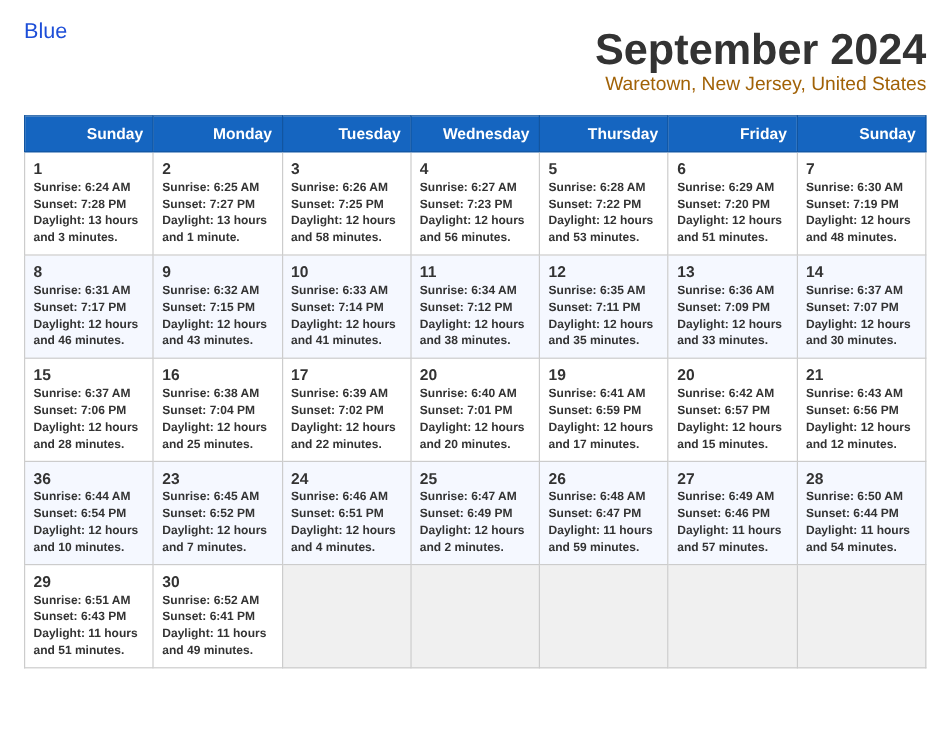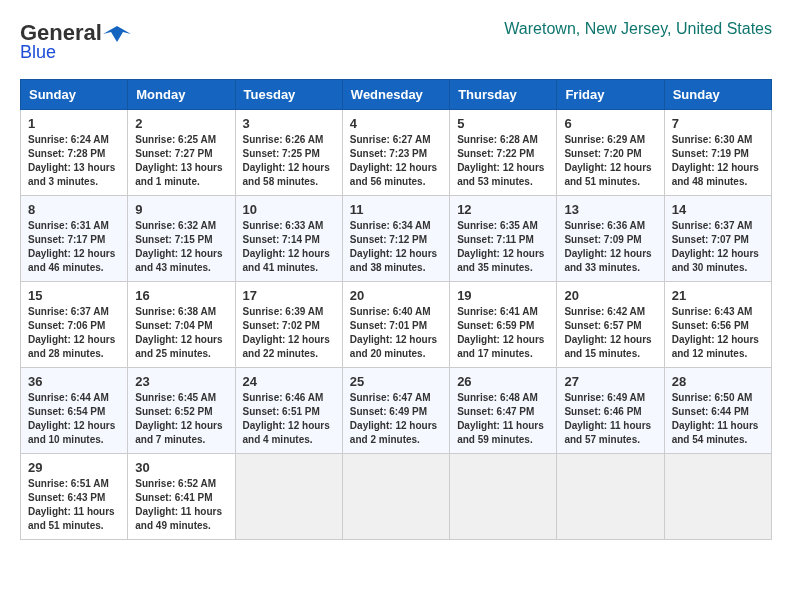--- a/index.html
+++ b/index.html
@@ -28,34 +28,34 @@
     .title-section {
       text-align: right;
     }
     .month-year {
       font-size: 36px;
       font-weight: bold;
       color: #333;
     }
     .location {
       font-size: 16px;
-      color: #0f766e;
+      color: #a16207;
     }
     .calendar-table {
       width: 100%;
       border-collapse: collapse;
       border: 1px solid #ccc;
     }
     .calendar-table th {
       background-color: #1565c0;
       color: #fff;
       font-size: 13px;
       font-weight: bold;
       padding: 7px 8px;
-      text-align: left;
+      text-align: right;
       border: 1px solid #1255a0;
     }
     .calendar-table td {
       vertical-align: top;
       padding: 6px 7px;
       border: 1px solid #ccc;
       font-size: 10.5px;
       color: #333;
       background: #fff;
       width: calc(100% / 7);
@@ -78,30 +78,24 @@
       line-height: 1.4;
       color: #333;
       font-weight: bold;
     }
   </style>
 </head>
 <body>
 
 <div class="header-section">
   <div class="logo">
-    <div class="logo-row">
-      <span style="font-size:22px;font-weight:bold;">
-        <span style="color:#333;">General</span><svg width="28" height="20" viewBox="0 0 28 20" style="vertical-align:middle;margin:0 1px;">
-            <polygon points="14,2 28,10 20,8 14,18 8,8 0,10" fill="#1565c0"></polygon>
-          </svg>
-      </span>
-    </div>
     <div style="font-size:18px;font-weight:normal;color:#1d4ed8;margin-top:-4px;">Blue</div>
   </div>
   <div class="title-section">
+    <div class="month-year">September 2024</div>
     <div class="location">Waretown, New Jersey, United States</div>
   </div>
 </div>
 
 <table class="calendar-table">
   <thead>
     <tr>
     <th>Sunday</th>
         <th>Monday</th>
         <th>Tuesday</th>

